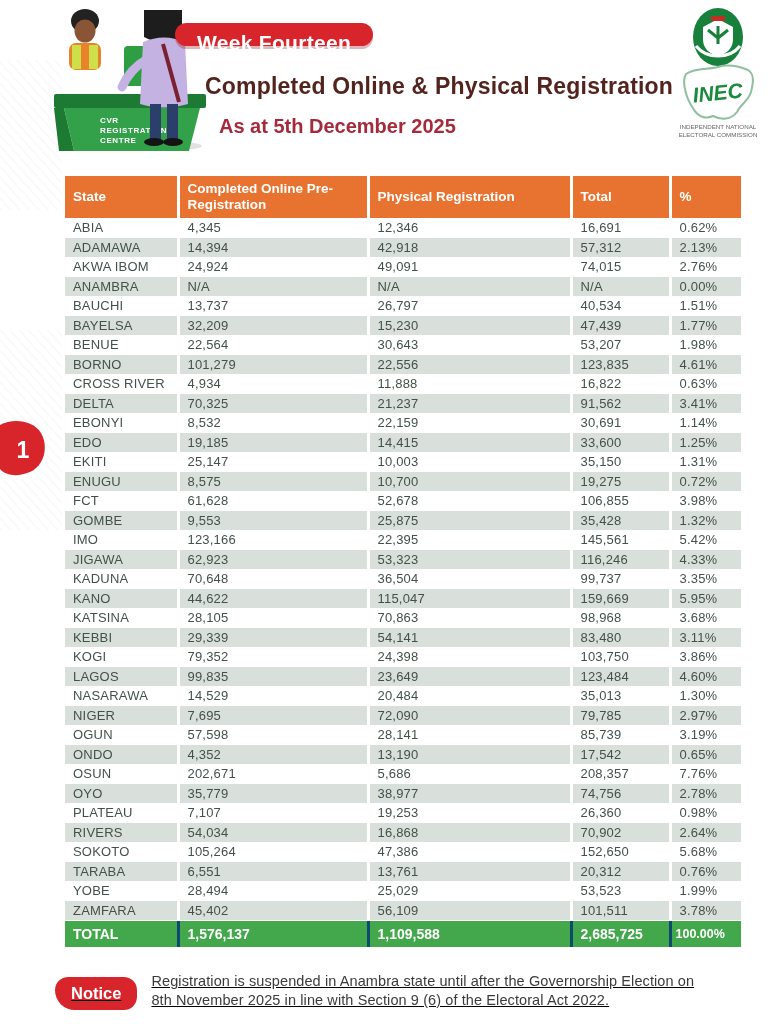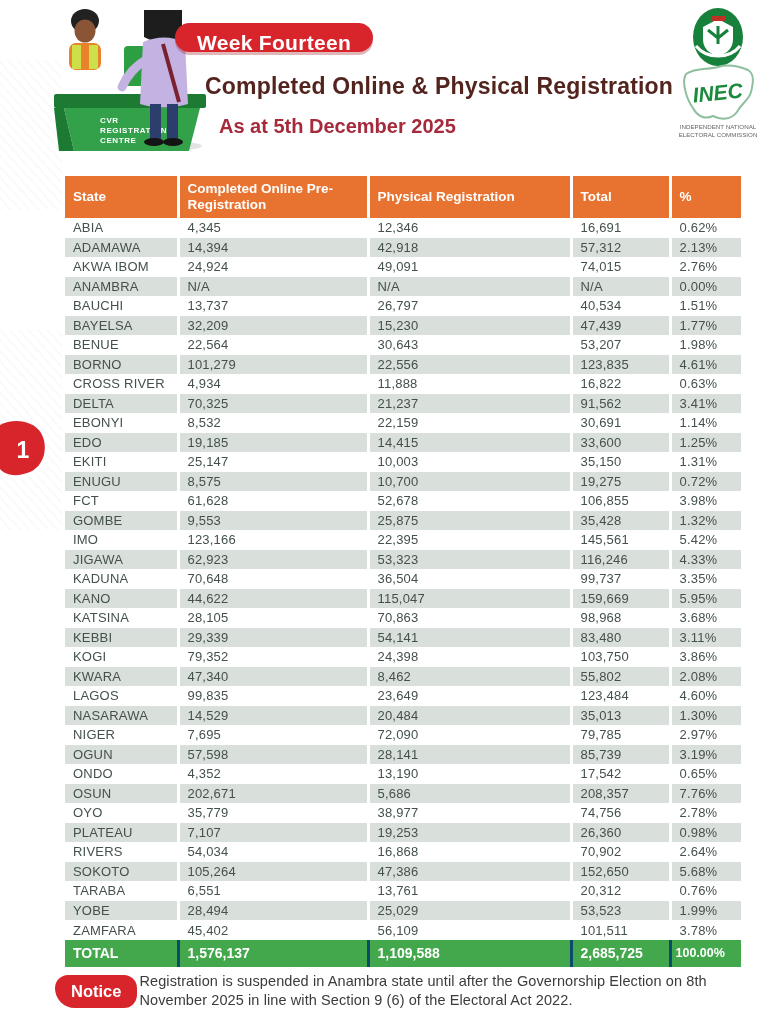--- a/index.html
+++ b/index.html
@@ -17,21 +17,21 @@
   .wm1 { left:0; top:60px;  height:150px; }
   .wm2 { left:0; top:330px; height:200px; }
 
   
   .hero { position:absolute; left:0; top:0; width:772px; height:156px; }
   .illus { position:absolute; left:28px; top:2px; }
   .week-pill {
     position:absolute; left:175px; top:23px;
     background:var(--accent-red,#D8252C); color:#fff;
     font-size:21px; font-weight:bold; letter-spacing:.3px;
-    padding:0 22px; height:29px; line-height:39px; border-radius:22px;
+    padding:0 22px; height:23px; line-height:39px; border-radius:22px;
     box-shadow:0 3px 0 rgba(150,15,20,.30);
   }
   .main-title {
     position:absolute; left:205px; top:73px;
     font-size:23px; font-weight:bold; letter-spacing:.2px;
     color:var(--title-maroon,#53241E);
   }
   .sub-title {
     position:absolute; left:219px; top:104px;
     font-size:20px; font-weight:bold;
@@ -64,21 +64,21 @@
   .reg tbody tr:nth-child(even) { border-top:1px solid #fff; border-bottom:1px solid #fff; }
   .reg tfoot td {
     background:var(--total-green,#43A74C); color:#fff;
     font-weight:bold; font-size:14px; height:27px;
     padding:0 0 0 8px; white-space:nowrap; border-left:3px solid #0c4a6e;
   }
   .reg tfoot td:first-child { border-left:none; }
   .reg tfoot td:last-child { font-size:12.5px; padding-left:4px; }
 
   
-  .notice { position:absolute; left:55px; top:972px; width:662px; display:flex; align-items:center; gap:2px; }
+  .notice { position:absolute; left:55px; top:972px; width:662px; display:flex; align-items:flex-end; gap:14px;text-decoration:underline; }
   .notice-pill {
     flex:0 0 auto; background:var(--accent-red,#D8252C); color:#fff;
     font-size:16.5px; font-weight:bold; padding:7px 16px;
     border-radius:16px 16px 16px 24px;
   }
   .notice-text { font-size:14.5px; line-height:1.32; color:#3B3B3B; letter-spacing:.1px; }
 </style>
 </head>
 <body>
 
@@ -321,27 +321,20 @@
           <td>3.11%</td>
         </tr>
         <tr>
           <td>KOGI</td>
           <td>79,352</td>
           <td>24,398</td>
           <td>103,750</td>
           <td>3.86%</td>
         </tr>
         <tr>
-          <td>KWARA</td>
-          <td>47,340</td>
-          <td>8,462</td>
-          <td>55,802</td>
-          <td>2.08%</td>
-        </tr>
-        <tr>
           <td>LAGOS</td>
           <td>99,835</td>
           <td>23,649</td>
           <td>123,484</td>
           <td>4.60%</td>
         </tr>
         <tr>
           <td>NASARAWA</td>
           <td>14,529</td>
           <td>20,484</td>

